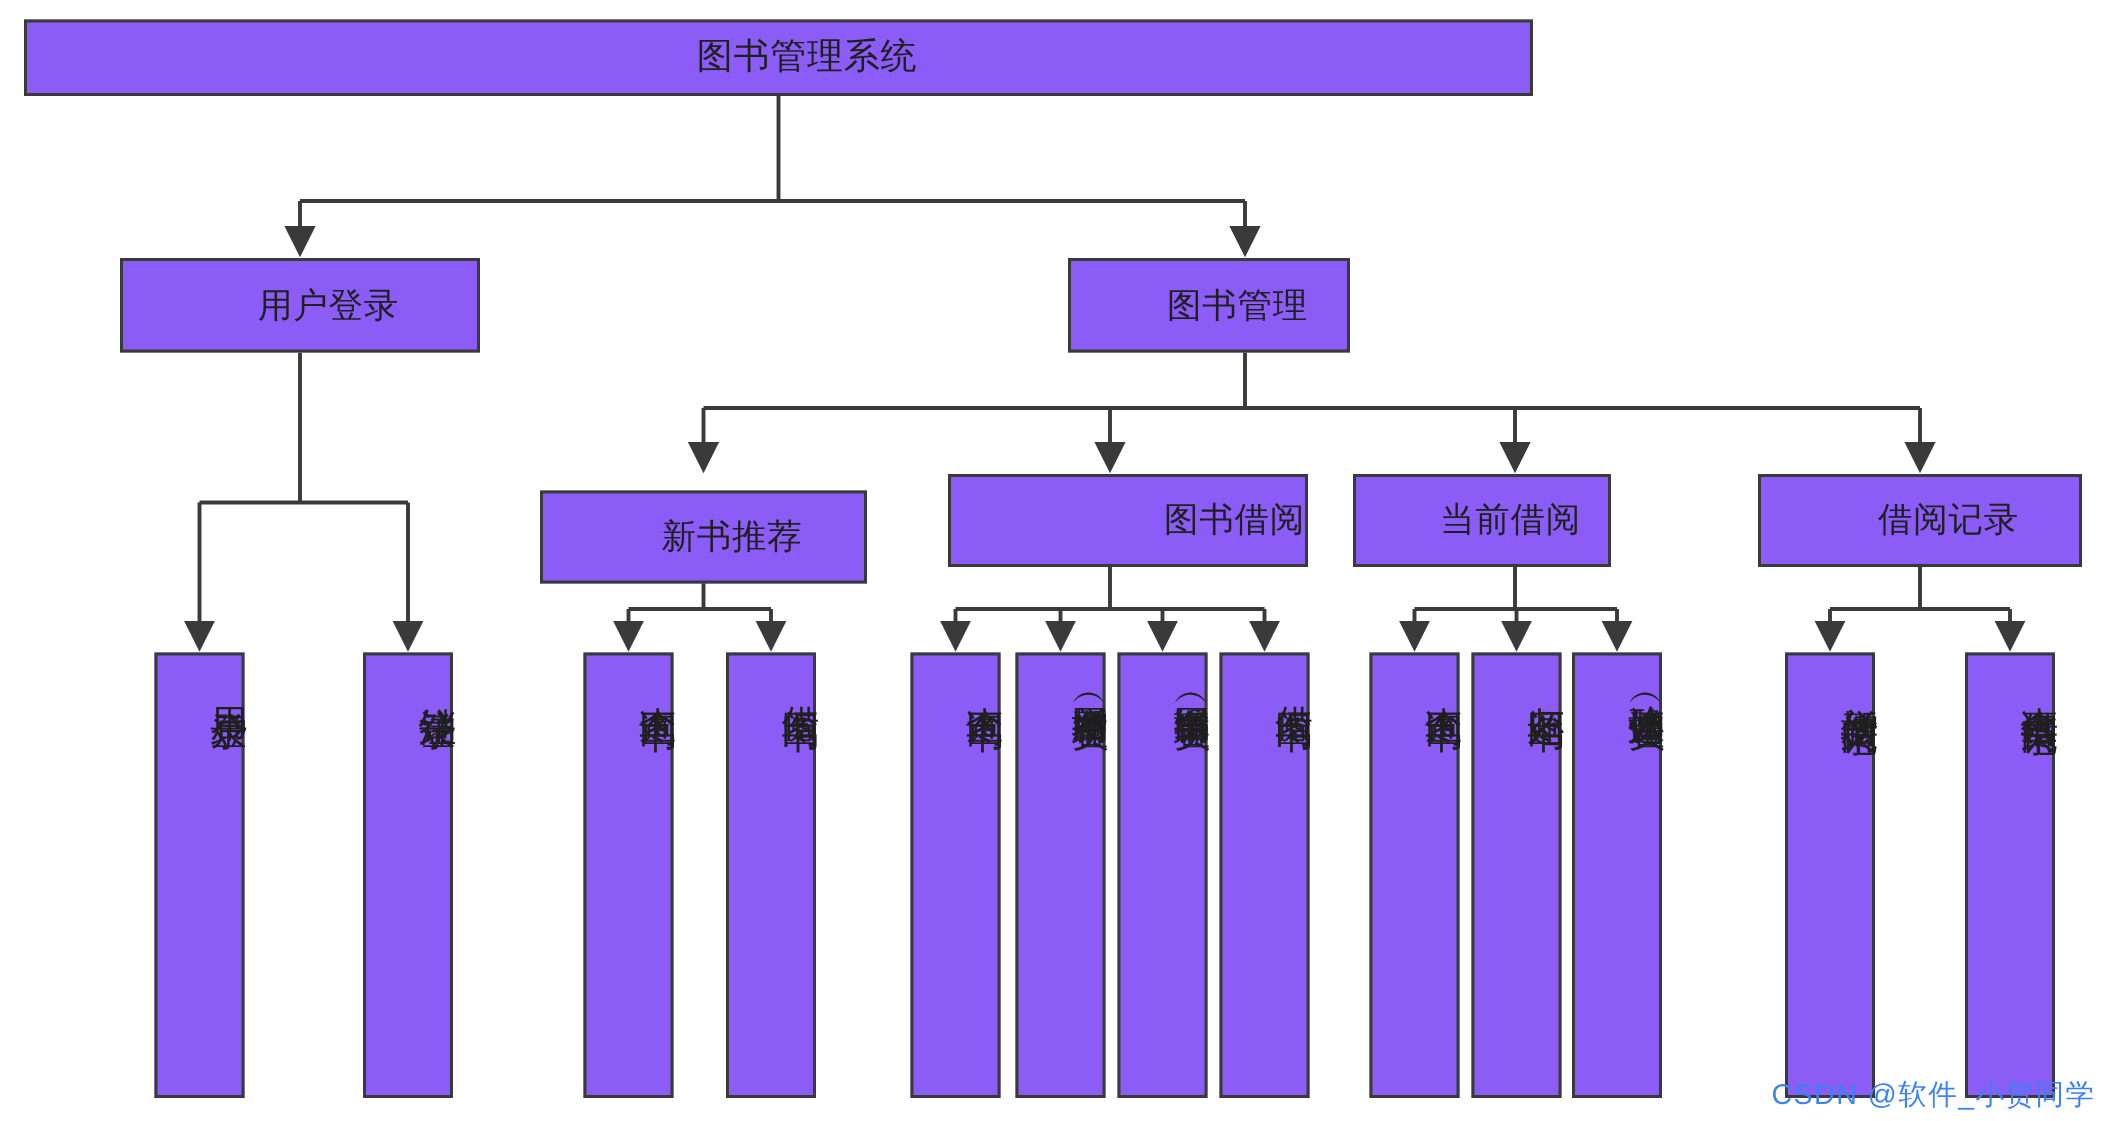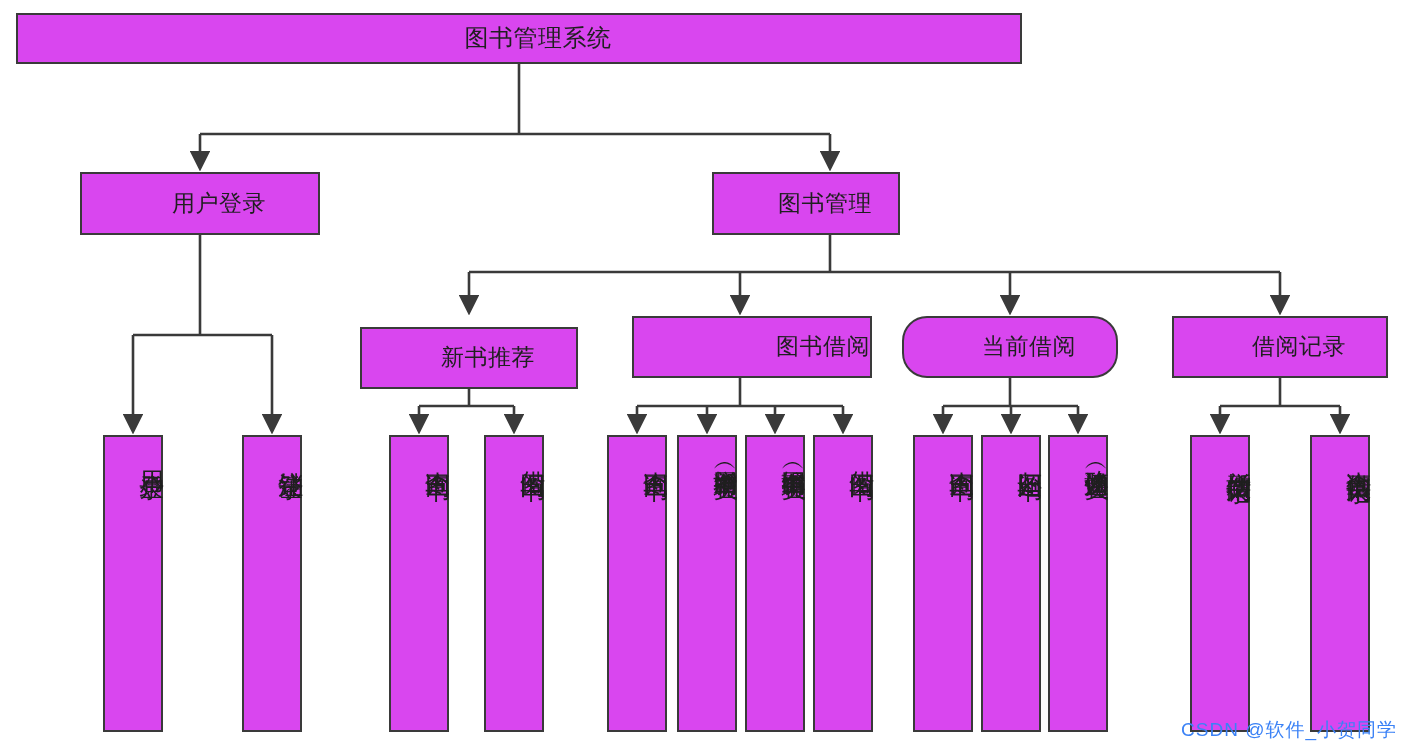--- a/index.html
+++ b/index.html
@@ -22,21 +22,21 @@
     position: absolute;
     left: 0;
     top: 0;
     width: 1405px;
     height: 747px;
     pointer-events: none;
   }
   .node {
     position: absolute;
     box-sizing: border-box;
-    background: #d946ef;
+    background: #8b5cf6;
     border: 2.5px solid #3a3a3a;
     display: flex;
     align-items: center;
     justify-content: center;
     color: #1f1f1f;
     text-align: center;
     z-index: 2;
     padding-left: 38px;
   }
   .node .lbl {
@@ -148,21 +148,21 @@
   <div class="node h" style="left:712px; top:172px; width:188px; height:63px;">
     <span class="lbl">图书管理</span>
   </div>
 
   <div class="node h" style="left:360px; top:316px; width:218px; height:62px;margin-top:11px;">
     <span class="lbl">新书推荐</span>
   </div>
   <div class="node h" style="left:632px; top:316px; width:240px; height:62px;justify-content:flex-end;">
     <span class="lbl">图书借阅</span>
   </div>
-  <div class="node h" style="left:902px; top:316px; width:216px; height:62px;border-radius:25px;">
+  <div class="node h" style="left:902px; top:316px; width:172px; height:62px;">
     <span class="lbl">当前借阅</span>
   </div>
   <div class="node h" style="left:1172px; top:316px; width:216px; height:62px;">
     <span class="lbl">借阅记录</span>
   </div>
 
   <div class="node v" style="left:103px; top:435px; width:60px; height:297px;">
     <span class="lbl">用户登录</span>
   </div>
   <div class="node v" style="left:242px; top:435px; width:60px; height:297px;">

